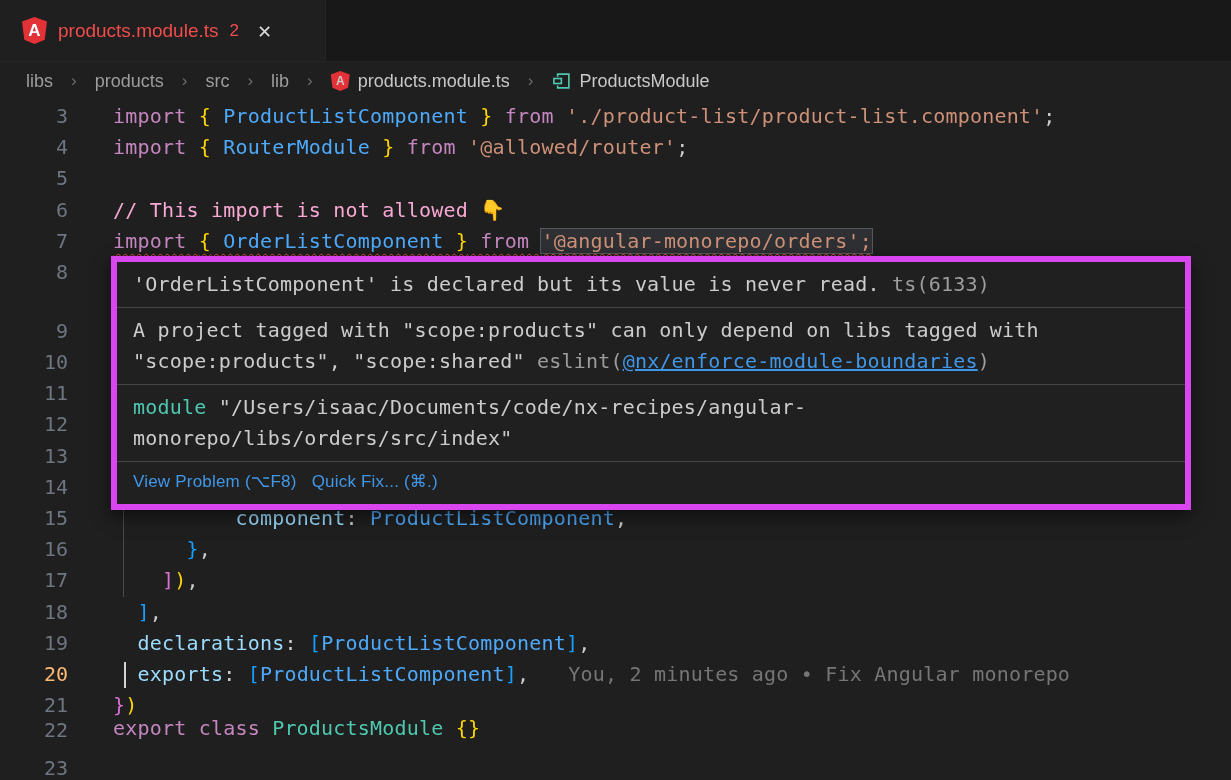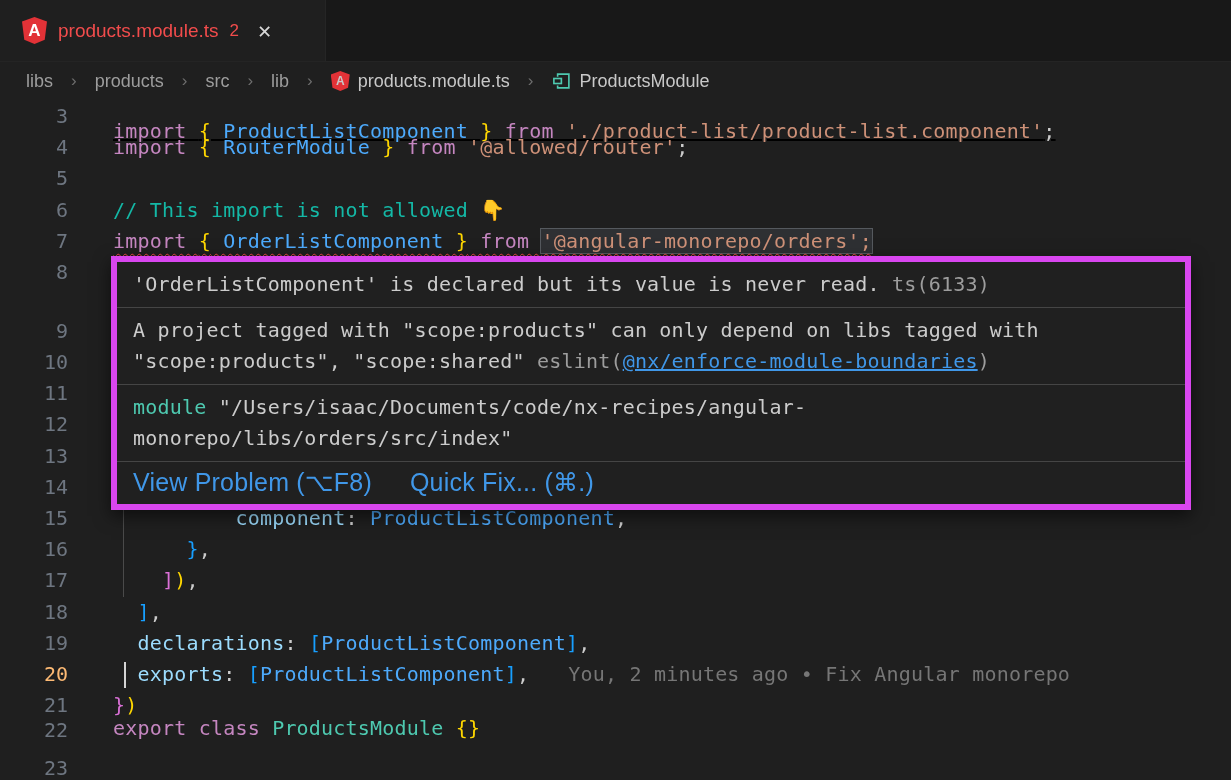--- a/index.html
+++ b/index.html
@@ -19,36 +19,36 @@
   .crumb{display:flex;align-items:center;gap:8px;cursor:pointer;}
   .crumb.light span{color:#c8c8c8;}
   .sep{color:#6e6e6e;font-size:17px;}
 
   
   .editor{position:relative;height:680px;background:#1f1f1f;}
   .line-number{position:absolute;left:0;width:68px;text-align:right;color:#6e7681;font-size:20px;line-height:31px;}
   .line-number.active{color:#fdba74;}
   .code-row{position:absolute;left:113px;white-space:pre;font-size:20px;line-height:31px;letter-spacing:0.2px;}
   .tk-kw{color:#C586C0;} .tk-ident{color:#4daafc;} .tk-prop{color:#9CDCFE;}
-  .tk-str{color:#CE9178;} .tk-cmt{color:#14b8a6;} .tk-pun{color:#cccccc;}
+  .tk-str{color:#CE9178;} .tk-cmt{color:#f9a8d4;} .tk-pun{color:#cccccc;}
   .tk-b1{color:#FFD700;} .tk-b2{color:#DA70D6;} .tk-b3{color:#179FFF;}
   .tk-type{color:#4EC9B0;} .tk-ws{color:#cccccc;}
   .wavy{text-decoration:underline wavy #f14c4c;text-decoration-thickness:1.3px;text-underline-offset:5px;text-decoration-skip-ink:none;}
   .boxed{background:rgba(99,110,123,0.22);box-shadow:0 0 0 1px rgba(150,160,170,0.45);}
   .blame{color:#767676;margin-left:39px;}
   .indent-guide{position:absolute;left:123px;width:1px;background:#4a4a4a;}
   .cursor{position:absolute;left:124px;width:2px;background:#d4d4d4;}
 
   
   .hover-popup{position:absolute;left:111px;top:156px;width:1080px;box-sizing:border-box;background:#202020;border:6px solid #d946ef;box-shadow:0 6px 16px rgba(0,0,0,0.55);z-index:5;font-size:20px;line-height:31px;letter-spacing:0.2px;color:#cccccc;}
   .popup-section{padding:7px 16px;border-bottom:1px solid #454545;}
   .popup-line{white-space:pre-wrap;}
   .pp-fg{color:#cccccc;} .pp-dim{color:#9d9d9d;} .pp-teal{color:#4EC9B0;}
   .pp-link{color:#4097e8;text-decoration:underline;cursor:pointer;}
-  .popup-footer{display:flex;gap:38px;padding:7px 16px 9px;font-family:"Liberation Sans",sans-serif;font-size:25px;line-height:26px;}
+  .popup-footer{display:flex;gap:15px;padding:7px 16px 9px;font-family:"Liberation Sans",sans-serif;font-size:17px;line-height:26px;}
   .popup-action{color:#4097e8;cursor:pointer;}
 </style>
 </head>
 <body>
 
 <div class="tabbar">
   <div class="tab">
     <span class="ng-icon">A</span>
     <span class="tab-label">products.module.ts</span>
     <span class="tab-badge">2</span>
@@ -105,21 +105,21 @@
       <div class="line-number" style="top: 434.1px;">16</div>
       <div class="line-number" style="top: 465.3px;">17</div>
       <div class="line-number" style="top: 496.5px;">18</div>
       <div class="line-number" style="top: 527.7px;">19</div>
       <div class="line-number active" style="top: 558.9px;">20</div>
       <div class="line-number" style="top: 590.1px;">21</div>
       <div class="line-number" style="top: 615px;">22</div>
       <div class="line-number" style="top: 652.5px;">23</div>
     </div>
   <div class="code-area">
-      <div class="code-row" style="top: 16px; text-decoration: underline;"><span class="tk-kw">import </span><span class="tk-b1">{</span><span class="tk-ident"> ProductListComponent </span><span class="tk-b1">}</span><span class="tk-kw"> from </span><span class="tk-str">'./product-list/product-list.component'</span><span class="tk-pun">;</span></div>
+      <div class="code-row" style="top: 1px;"><span class="tk-kw">import </span><span class="tk-b1">{</span><span class="tk-ident"> ProductListComponent </span><span class="tk-b1">}</span><span class="tk-kw"> from </span><span class="tk-str">'./product-list/product-list.component'</span><span class="tk-pun">;</span></div>
       <div class="code-row" style="top: 32.2px;"><span class="tk-kw">import </span><span class="tk-b1">{</span><span class="tk-ident"> RouterModule </span><span class="tk-b1">}</span><span class="tk-kw"> from </span><span class="tk-str">'@allowed/router'</span><span class="tk-pun">;</span></div>
       <div class="code-row" style="top: 63.4px;"></div>
       <div class="code-row" style="top: 94.6px;"><span class="tk-cmt">// This import is not allowed 👇</span></div>
       <div class="code-row" style="top: 125.8px;"><span class="tk-kw wavy">import </span><span class="tk-b1 wavy">{</span><span class="tk-ident wavy"> OrderListComponent </span><span class="tk-b1 wavy">}</span><span class="tk-kw wavy"> from </span><span class="tk-str wavy boxed">'@angular-monorepo/orders';</span></div>
       <div class="code-row" style="top: 157px;"></div>
       <div class="code-row" style="top: 215.7px;"></div>
       <div class="code-row" style="top: 246.9px;"></div>
       <div class="code-row" style="top: 278.1px;"></div>
       <div class="code-row" style="top: 309.3px;"></div>
       <div class="code-row" style="top: 340.5px;"></div>

